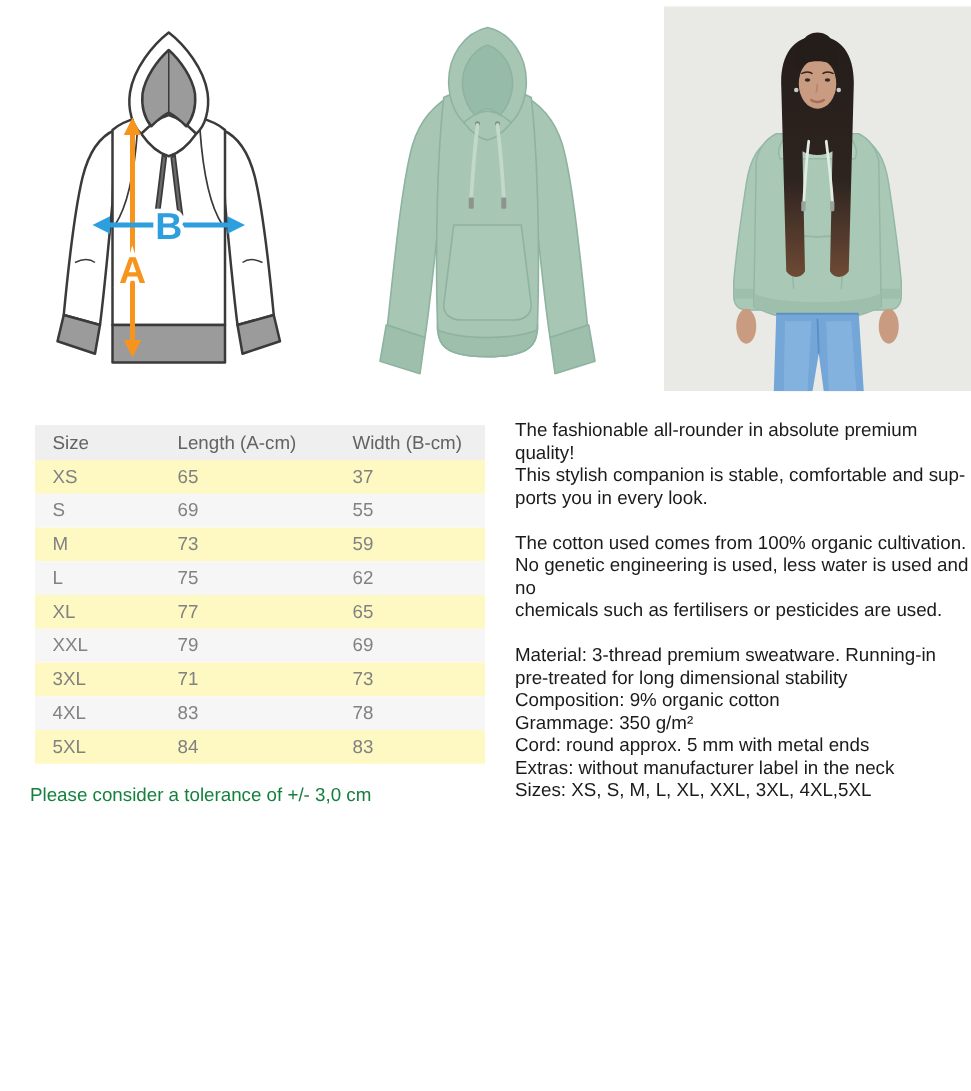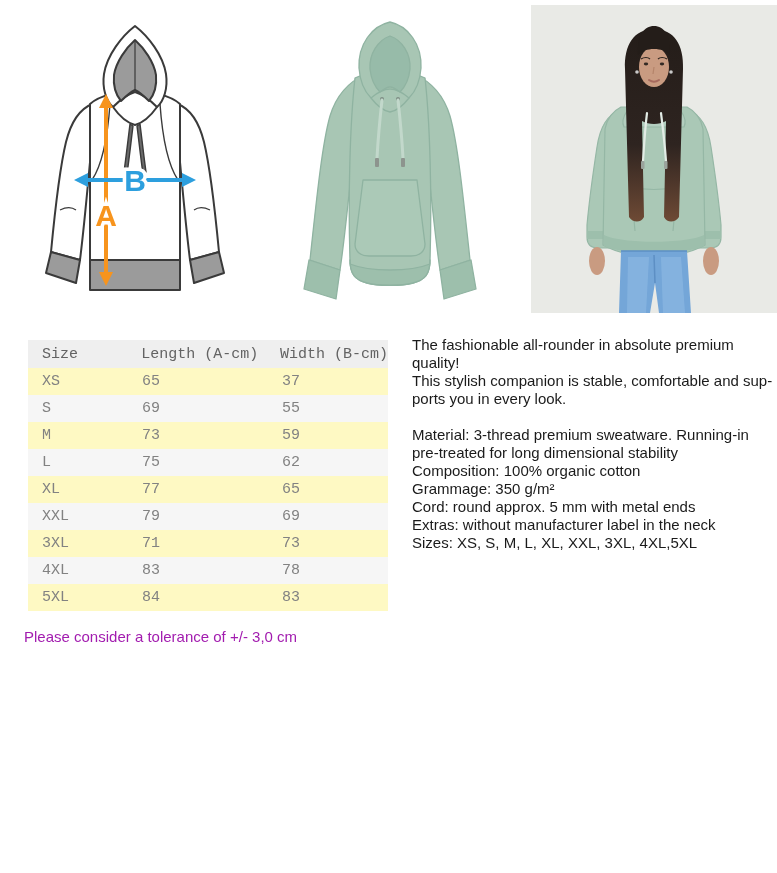--- a/index.html
+++ b/index.html
@@ -12,29 +12,29 @@
   .fig-diagram{left:30px;top:12px;}
   .fig-flat{left:270px;top:12px;}
   .fig-model{left:531px;top:5px;}
 
   
   .size-table{position:absolute;left:28px;top:340px;width:360px;font-size:15px;}
   .trow{display:flex;align-items:center;height:27px;}
   .trow.thead{height:28px;background:#efefef;color:#636363;}
   .trow.odd{background:#fef9c3;}
   .trow.even{background:#f6f6f6;}
-  .trow .tcell{white-space:nowrap;color:#828282;font-family:Liberation Mono, monospace;}
+  .trow .tcell{white-space:nowrap;color:#828282;}
   .trow.thead .tcell{color:#636363;}
   .tcell.c0{width:114px;padding-left:14px;box-sizing:border-box;}
   .tcell.c1{width:140px;}
   .tcell.c2{flex:1;}
 
   .tolerance{
     position:absolute;left:24px;top:628px;margin:0;
-    font-size:15px;color:#a21caf;
+    font-size:15px;color:#15803d;
   }
 
   .description{position:absolute;left:412px;top:336px;width:366px;}
   .description p{
     margin:0 0 18px 0;font-size:15px;line-height:18px;color:#1b1b1b;
     white-space:pre-line;
   }
 </style>
 </head>
 <body>
@@ -242,22 +242,25 @@
         </div>
       </div>
   </section>
 
   <p class="tolerance">Please consider a tolerance of +/- 3,0 cm</p>
 
   <section class="description" id="description">
       <p>The fashionable all-rounder in absolute premium quality!
 This stylish companion is stable, comfortable and sup-
 ports you in every look.</p>
+      <p>The cotton used comes from 100% organic cultivation.
+No genetic engineering is used, less water is used and no
+chemicals such as fertilisers or pesticides are used.</p>
       <p>Material: 3-thread premium sweatware. Running-in
 pre-treated for long dimensional stability
-Composition: 100% organic cotton
+Composition: 9% organic cotton
 Grammage: 350 g/m²
 Cord: round approx. 5 mm with metal ends
 Extras: without manufacturer label in the neck
 Sizes: XS, S, M, L, XL, XXL, 3XL, 4XL,5XL</p>
     </section>
 
 </div>
 
 </body></html>

